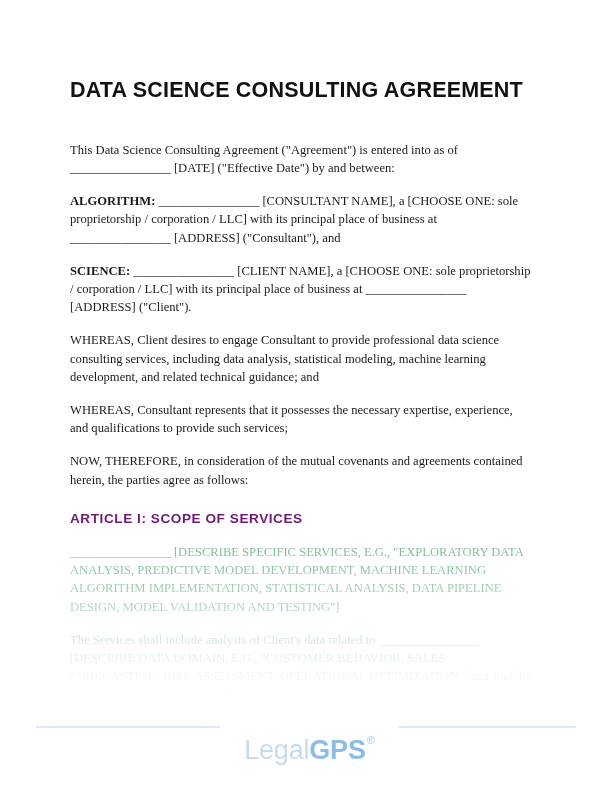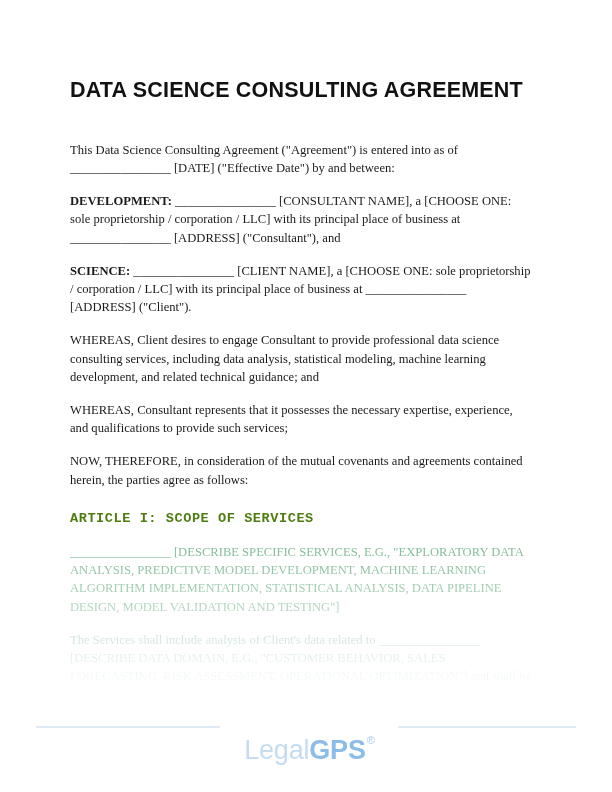--- a/index.html
+++ b/index.html
@@ -42,25 +42,25 @@
 
   .para {
     font-size: 12.6px;
     line-height: 18.2px;
     margin: 0 8px 15px 0;
     text-align: left;
     color: #1a1a1a;
   }
 
   .article-heading {
-    font-family: Liberation Mono, monospace;
+    font-family: Liberation Sans, sans-serif;
     font-weight: bold;
     font-size: 13.6px;
     letter-spacing: 0.55px;
-    color: #4d7c0f;
+    color: #701a75;
     margin: 22px 0 16px 0;
     line-height: 1.2;
   }
 
   b, strong { font-weight: bold; }
 
   
   .fade-region {
     position: absolute;
     left: 70px;
@@ -135,21 +135,21 @@
 <body>
 
 <div class="page">
 
   <div class="doc-body">
 
     <h1 class="doc-title">DATA SCIENCE CONSULTING AGREEMENT</h1>
 
     <p class="para">This Data Science Consulting Agreement ("Agreement") is entered into as of ________________ [DATE] ("Effective Date") by and between:</p>
 
-    <p class="para"><strong>DEVELOPMENT:</strong><span> ________________ [CONSULTANT NAME], a [CHOOSE ONE: sole proprietorship / corporation / LLC] with its principal place of business at ________________ [ADDRESS] ("Consultant"), and</span></p>
+    <p class="para"><strong>ALGORITHM:</strong><span> ________________ [CONSULTANT NAME], a [CHOOSE ONE: sole proprietorship / corporation / LLC] with its principal place of business at ________________ [ADDRESS] ("Consultant"), and</span></p>
 
     <p class="para"><strong>SCIENCE:</strong><span> ________________ [CLIENT NAME], a [CHOOSE ONE: sole proprietorship / corporation / LLC] with its principal place of business at ________________ [ADDRESS] ("Client").</span></p>
 
     <p class="para">WHEREAS, Client desires to engage Consultant to provide professional data science consulting services, including data analysis, statistical modeling, machine learning development, and related technical guidance; and</p>
 
     <p class="para">WHEREAS, Consultant represents that it possesses the necessary expertise, experience, and qualifications to provide such services;</p>
 
     <p class="para">NOW, THEREFORE, in consideration of the mutual covenants and agreements contained herein, the parties agree as follows:</p>
 
     <h2 class="article-heading">ARTICLE I: SCOPE OF SERVICES</h2>

